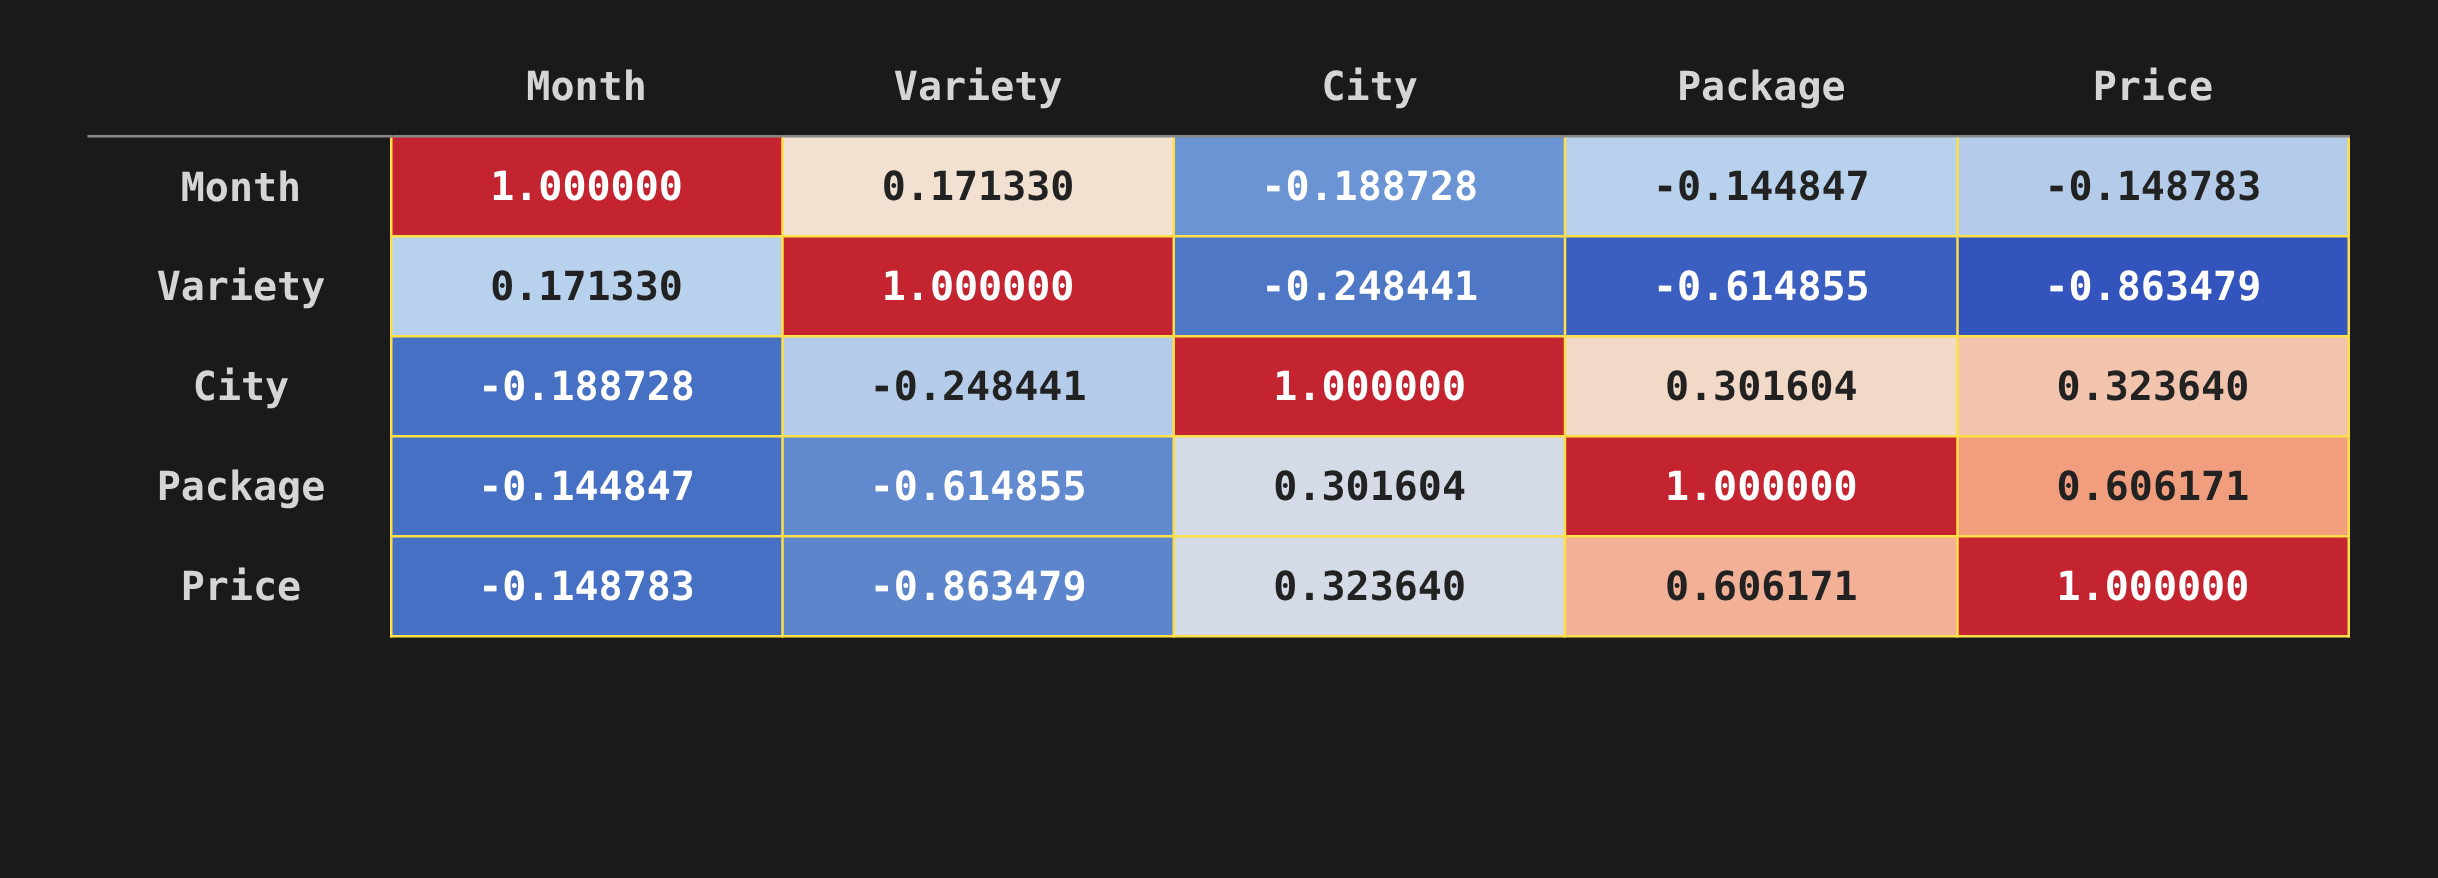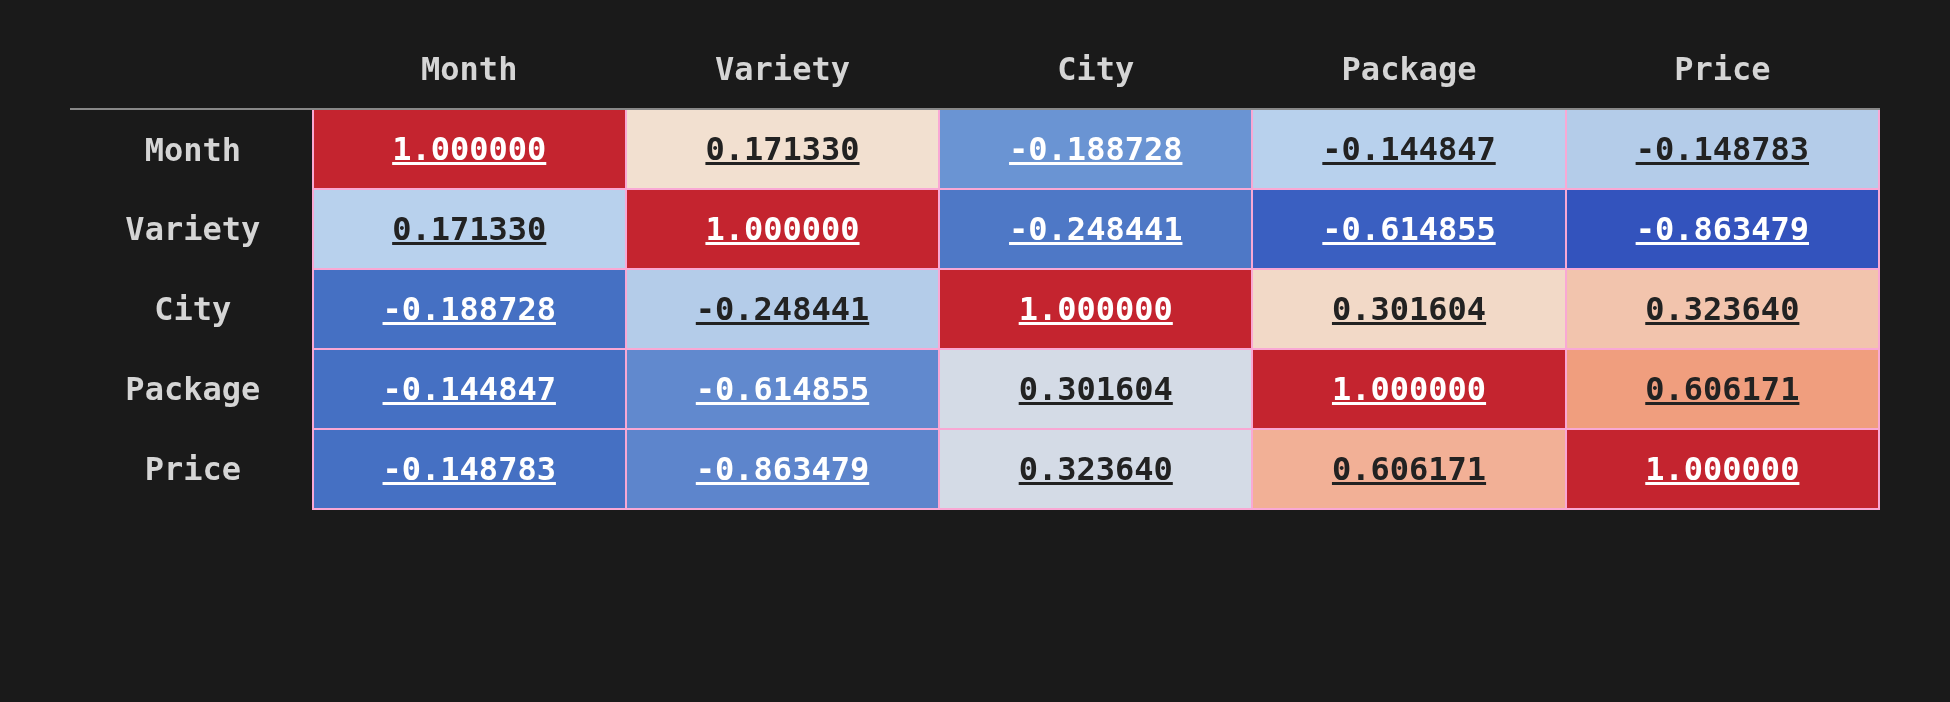--- a/index.html
+++ b/index.html
@@ -35,22 +35,21 @@
     width: 260px;
     border-bottom: 2px solid #888;
   }
   th.row-header {
     color: #d5d5d5;
     font-weight: 700;
     padding-right: 26px;
   }
   td.cell {
     font-weight: 700;
-    border: 2px solid #f9a8d4;
-    text-decoration: underline;
+    border: 2px solid #fde047;
   }
 </style>
 </head>
 <body>
 
 <div class="wrap">
   <table>
     <thead>
       <tr>
         <th class="corner"></th>

